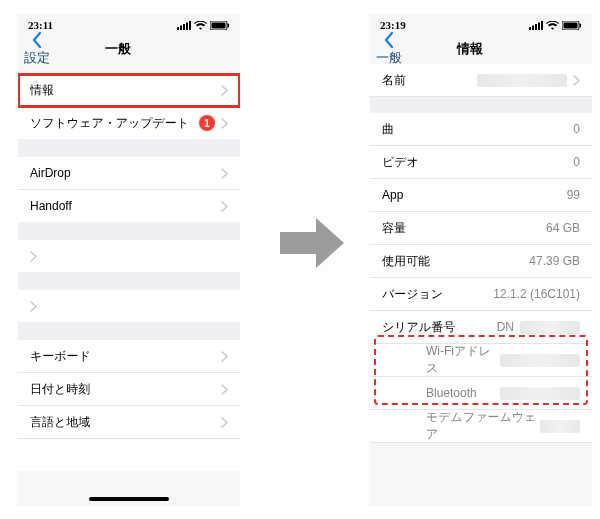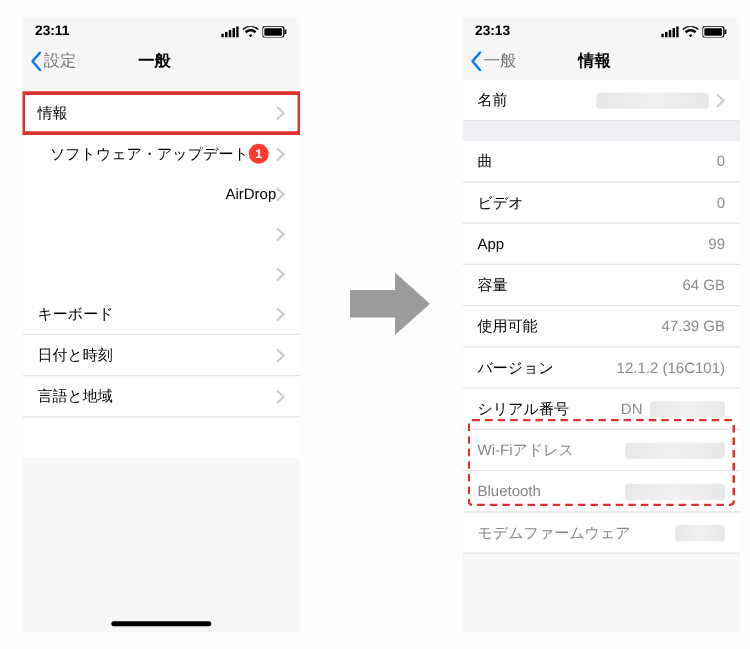--- a/index.html
+++ b/index.html
@@ -31,71 +31,74 @@
   
   .statusbar {
     height: 18px;
     padding: 2px 10px 0 10px;
     display: flex;
     justify-content: space-between;
     align-items: center;
     font-size: 11px;
     font-weight: 600;
     background: #f7f7f7;
+    font-family: Liberation Serif, serif;
   }
   .status-right { display: flex; align-items: center; gap: 3px; }
   .status-right svg { display: block; }
 
   
   .navbar {
     display: flex;
     align-items: center;
     height: 30px;
     padding: 0 6px;
     background: #f7f7f7;
   }
   .nav-back {
     display: flex;
     align-items: center;
-    color: #737373;
+    color: #0c4a6e;
     font-size: 13px;
     gap: 1px;
+    flex-direction: column;
   }
   .nav-back svg { display: block; }
   .nav-title {
     flex: 1;
     text-align: center;
     font-weight: 600;
     font-size: 13px;
     margin-left: -48px; 
   }
   .phone.right .nav-title { margin-left: -48px; }
 
   
   .content {
     position: relative;
     background: #efeff4;
   }
   .group {
     background: #fff;
+    margin-top: 18px;
   }
   .group:first-child { margin-top: 10px; }
 
   .row {
     display: flex;
     align-items: center;
     justify-content: space-between;
     height: 32px;
     padding: 0 12px;
     border-bottom: 1px solid #e5e5e7;
     position: relative;
   }
-  .row:last-child { border-bottom: none; justify-content: flex-end; }
+  .row:last-child { border-bottom: none; }
   .row .label { font-size: 12px; color: #000; }
-  .row .label.muted { color: #858588; }
+  .row .label.muted { color: #858588; margin-left: 44px; }
   .row .right {
     display: flex;
     align-items: center;
     gap: 6px;
     font-size: 12px;
     color: #8a8a8e;
   }
   .row .chev { color: #c8c8cc; display: flex; }
   .row .chev svg { display: block; }
 
@@ -220,20 +223,30 @@
           <div class="row">
             <span class="label">AirDrop</span>
             <span class="right">
               <span class="chev">
                 <svg width="7" height="11" viewBox="0 0 7 11">
                   <path d="M1 1l5 4.5L1 10" fill="none" stroke="#c8c8cc" stroke-width="1.6" stroke-linecap="round" stroke-linejoin="round"></path>
                 </svg>
               </span>
             </span>
           </div>
+          <div class="row">
+            <span class="label">Handoff</span>
+            <span class="right">
+              <span class="chev">
+                <svg width="7" height="11" viewBox="0 0 7 11">
+                  <path d="M1 1l5 4.5L1 10" fill="none" stroke="#c8c8cc" stroke-width="1.6" stroke-linecap="round" stroke-linejoin="round"></path>
+                </svg>
+              </span>
+            </span>
+          </div>
         </div>
         <div class="group">
           <div class="row">
             <span class="right">
               <span class="chev">
                 <svg width="7" height="11" viewBox="0 0 7 11">
                   <path d="M1 1l5 4.5L1 10" fill="none" stroke="#c8c8cc" stroke-width="1.6" stroke-linecap="round" stroke-linejoin="round"></path>
                 </svg>
               </span>
             </span>
@@ -288,21 +301,21 @@
   </div>
 
   <div class="big-arrow">
     <svg width="64" height="50" viewBox="0 0 64 50">
         <path d="M0 14h36V0l28 25-28 25V36H0z" fill="#9c9c9c"></path>
       </svg>
   </div>
 
   <div class="phone right">
     <div class="statusbar">
-      <span>23:13</span>
+      <span>23:19</span>
       <span class="status-right">
         <svg width="14" height="9" viewBox="0 0 14 9">
             <g fill="#000">
               <rect x="0" y="6" width="2" height="3"></rect>
               <rect x="3" y="4.5" width="2" height="4.5"></rect>
               <rect x="6" y="3" width="2" height="6"></rect>
               <rect x="9" y="1.5" width="2" height="7.5"></rect>
               <rect x="12" y="0" width="2" height="9"></rect>
             </g>
           </svg>

